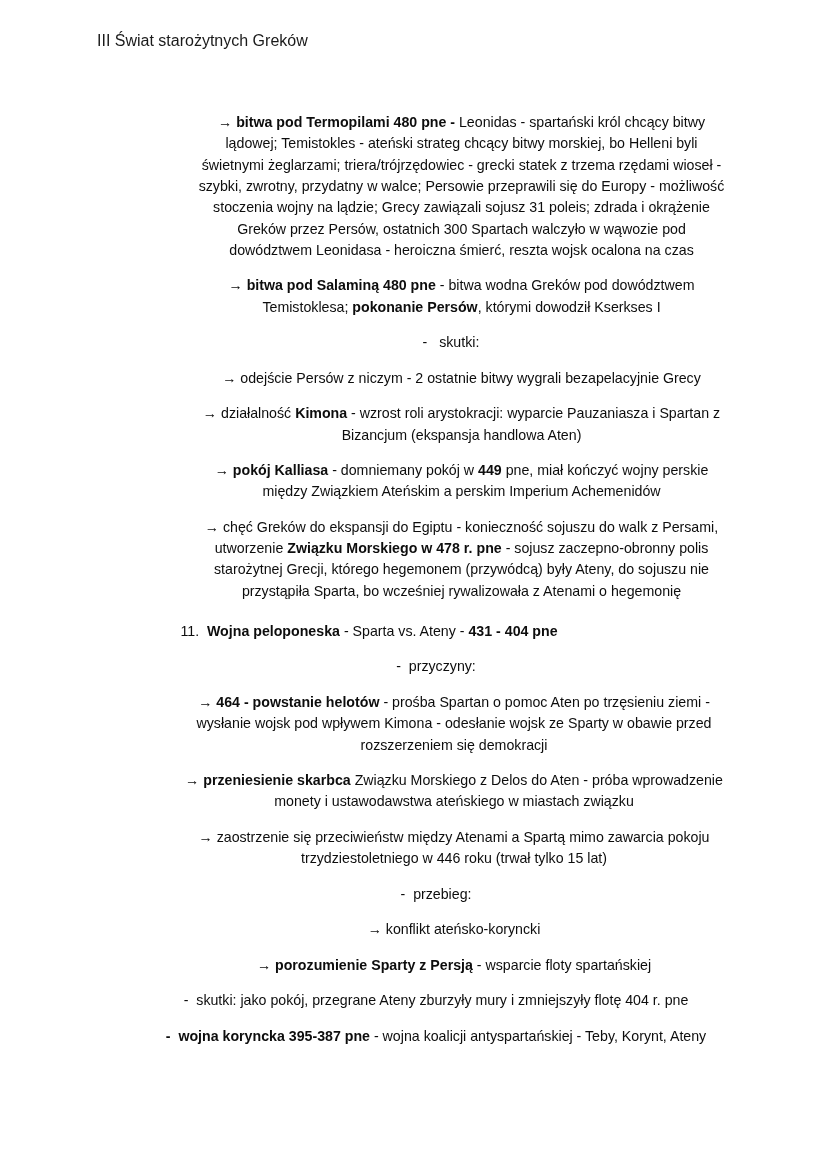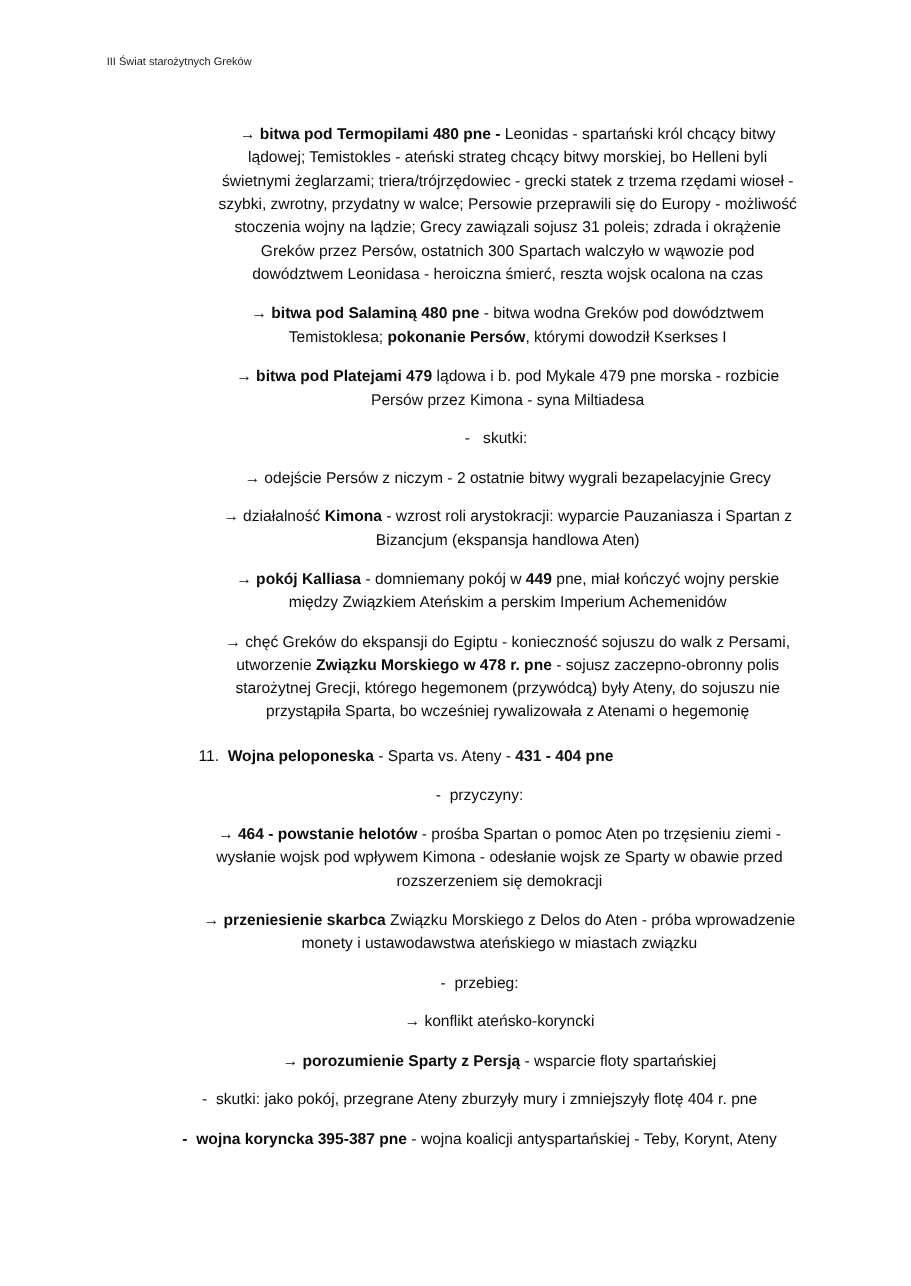--- a/index.html
+++ b/index.html
@@ -15,22 +15,22 @@
     background: #ffffff;
     font-family: "Liberation Sans", sans-serif;
     color: #0d0d0d;
     overflow: hidden;
   }
 
   
   .doc-header {
     position: absolute;
     left: 97px;
-    top: 47px;
-    font-size: 10px;
+    top: 31px;
+    font-size: 16px;
     line-height: 20px;
     color: #1a1a1a;
     white-space: nowrap;
   }
 
   
   .body-block {
     position: absolute;
     left: 0;
     top: 98px;
@@ -99,40 +99,40 @@
 <div class="page">
 
   <div class="doc-header">III Świat starożytnych Greków</div>
 
   <div class="body-block">
 
     <p class="line ind-arrow-top"><span class="arrow">→</span> <b>bitwa pod Termopilami 480 pne -</b><span> Leonidas - spartański król chcący bitwy lądowej; Temistokles - ateński strateg chcący bitwy morskiej, bo Helleni byli świetnymi żeglarzami; triera/trójrzędowiec - grecki statek z trzema rzędami wioseł - szybki, zwrotny, przydatny w walce; Persowie przeprawili się do Europy - możliwość stoczenia wojny na lądzie; Grecy zawiązali sojusz 31 poleis; zdrada i okrążenie Greków przez Persów, ostatnich 300 Spartach walczyło w wąwozie pod dowództwem Leonidasa - heroiczna śmierć, reszta wojsk ocalona na czas</span></p>
 
     <p class="line ind-arrow-top"><span class="arrow">→</span> <b>bitwa pod Salaminą 480 pne</b><span> - bitwa wodna Greków pod dowództwem Temistoklesa; </span><b>pokonanie Persów</b><span>, którymi dowodził Kserkses I</span></p>
 
-    <p class="line ind-arrow-top"><span class="arrow">→</span> <b>bitwa pod Platejami 479</b><span> lądowa i b. pod Mykale 479 pne morska - rozbicie Persów przez Kimona - syna Miltiadesa</span></p>
 
     <p class="line ind-dash-top"><span class="marker">-</span>&nbsp;&nbsp;&nbsp;<span>skutki:</span></p>
 
     <p class="line ind-arrow-top"><span class="arrow">→</span> <span>odejście Persów z niczym - 2 ostatnie bitwy wygrali bezapelacyjnie Grecy</span></p>
 
     <p class="line ind-arrow-top"><span class="arrow">→</span> <span>działalność </span><b>Kimona</b><span> - wzrost roli arystokracji: wyparcie Pauzaniasza i Spartan z Bizancjum (ekspansja handlowa Aten)</span></p>
 
     <p class="line ind-arrow-top"><span class="arrow">→</span> <b>pokój Kalliasa</b><span> - domniemany pokój w </span><b>449</b><span> pne, miał kończyć wojny perskie między Związkiem Ateńskim a perskim Imperium Achemenidów</span></p>
 
     <p class="line ind-arrow-top"><span class="arrow">→</span> <span>chęć Greków do ekspansji do Egiptu - konieczność sojuszu do walk z Persami, utworzenie </span><b>Związku Morskiego w 478 r. pne</b><span> - sojusz zaczepno-obronny polis starożytnej Grecji, którego hegemonem (przywódcą) były Ateny, do sojuszu nie przystąpiła Sparta, bo wcześniej rywalizowała z Atenami o hegemonię</span></p>
 
     <p class="line ind-num gap-before"><span class="marker">11.</span>&nbsp;&nbsp;<b>Wojna peloponeska</b><span> - Sparta vs. Ateny - </span><b>431 - 404 pne</b></p>
 
     <p class="line ind-dash"><span class="marker">-</span>&nbsp;&nbsp;<span>przyczyny:</span></p>
 
     <p class="line ind-arrow"><span class="arrow">→</span> <b>464 - powstanie helotów</b><span> - prośba Spartan o pomoc Aten po trzęsieniu ziemi - wysłanie wojsk pod wpływem Kimona - odesłanie wojsk ze Sparty w obawie przed rozszerzeniem się demokracji</span></p>
 
     <p class="line ind-arrow"><span class="arrow">→</span> <b>przeniesienie skarbca</b><span> Związku Morskiego z Delos do Aten - próba wprowadzenie monety i ustawodawstwa ateńskiego w miastach związku</span></p>
 
+    <p class="line ind-arrow"><span class="arrow">→</span> <span>zaostrzenie się przeciwieństw między Atenami a Spartą mimo zawarcia pokoju trzydziestoletniego w 446 roku (trwał tylko 15 lat)</span></p>
 
     <p class="line ind-dash"><span class="marker">-</span>&nbsp;&nbsp;<span>przebieg:</span></p>
 
     <p class="line ind-arrow"><span class="arrow">→</span> <span>konflikt ateńsko-koryncki</span></p>
 
     <p class="line ind-arrow"><span class="arrow">→</span> <b>porozumienie Sparty z Persją</b><span> - wsparcie floty spartańskiej</span></p>
 
 
 
     <p class="line ind-dash"><span class="marker">-</span>&nbsp;&nbsp;<span>skutki: jako pokój, przegrane Ateny zburzyły mury i zmniejszyły flotę 404 r. pne</span></p>

